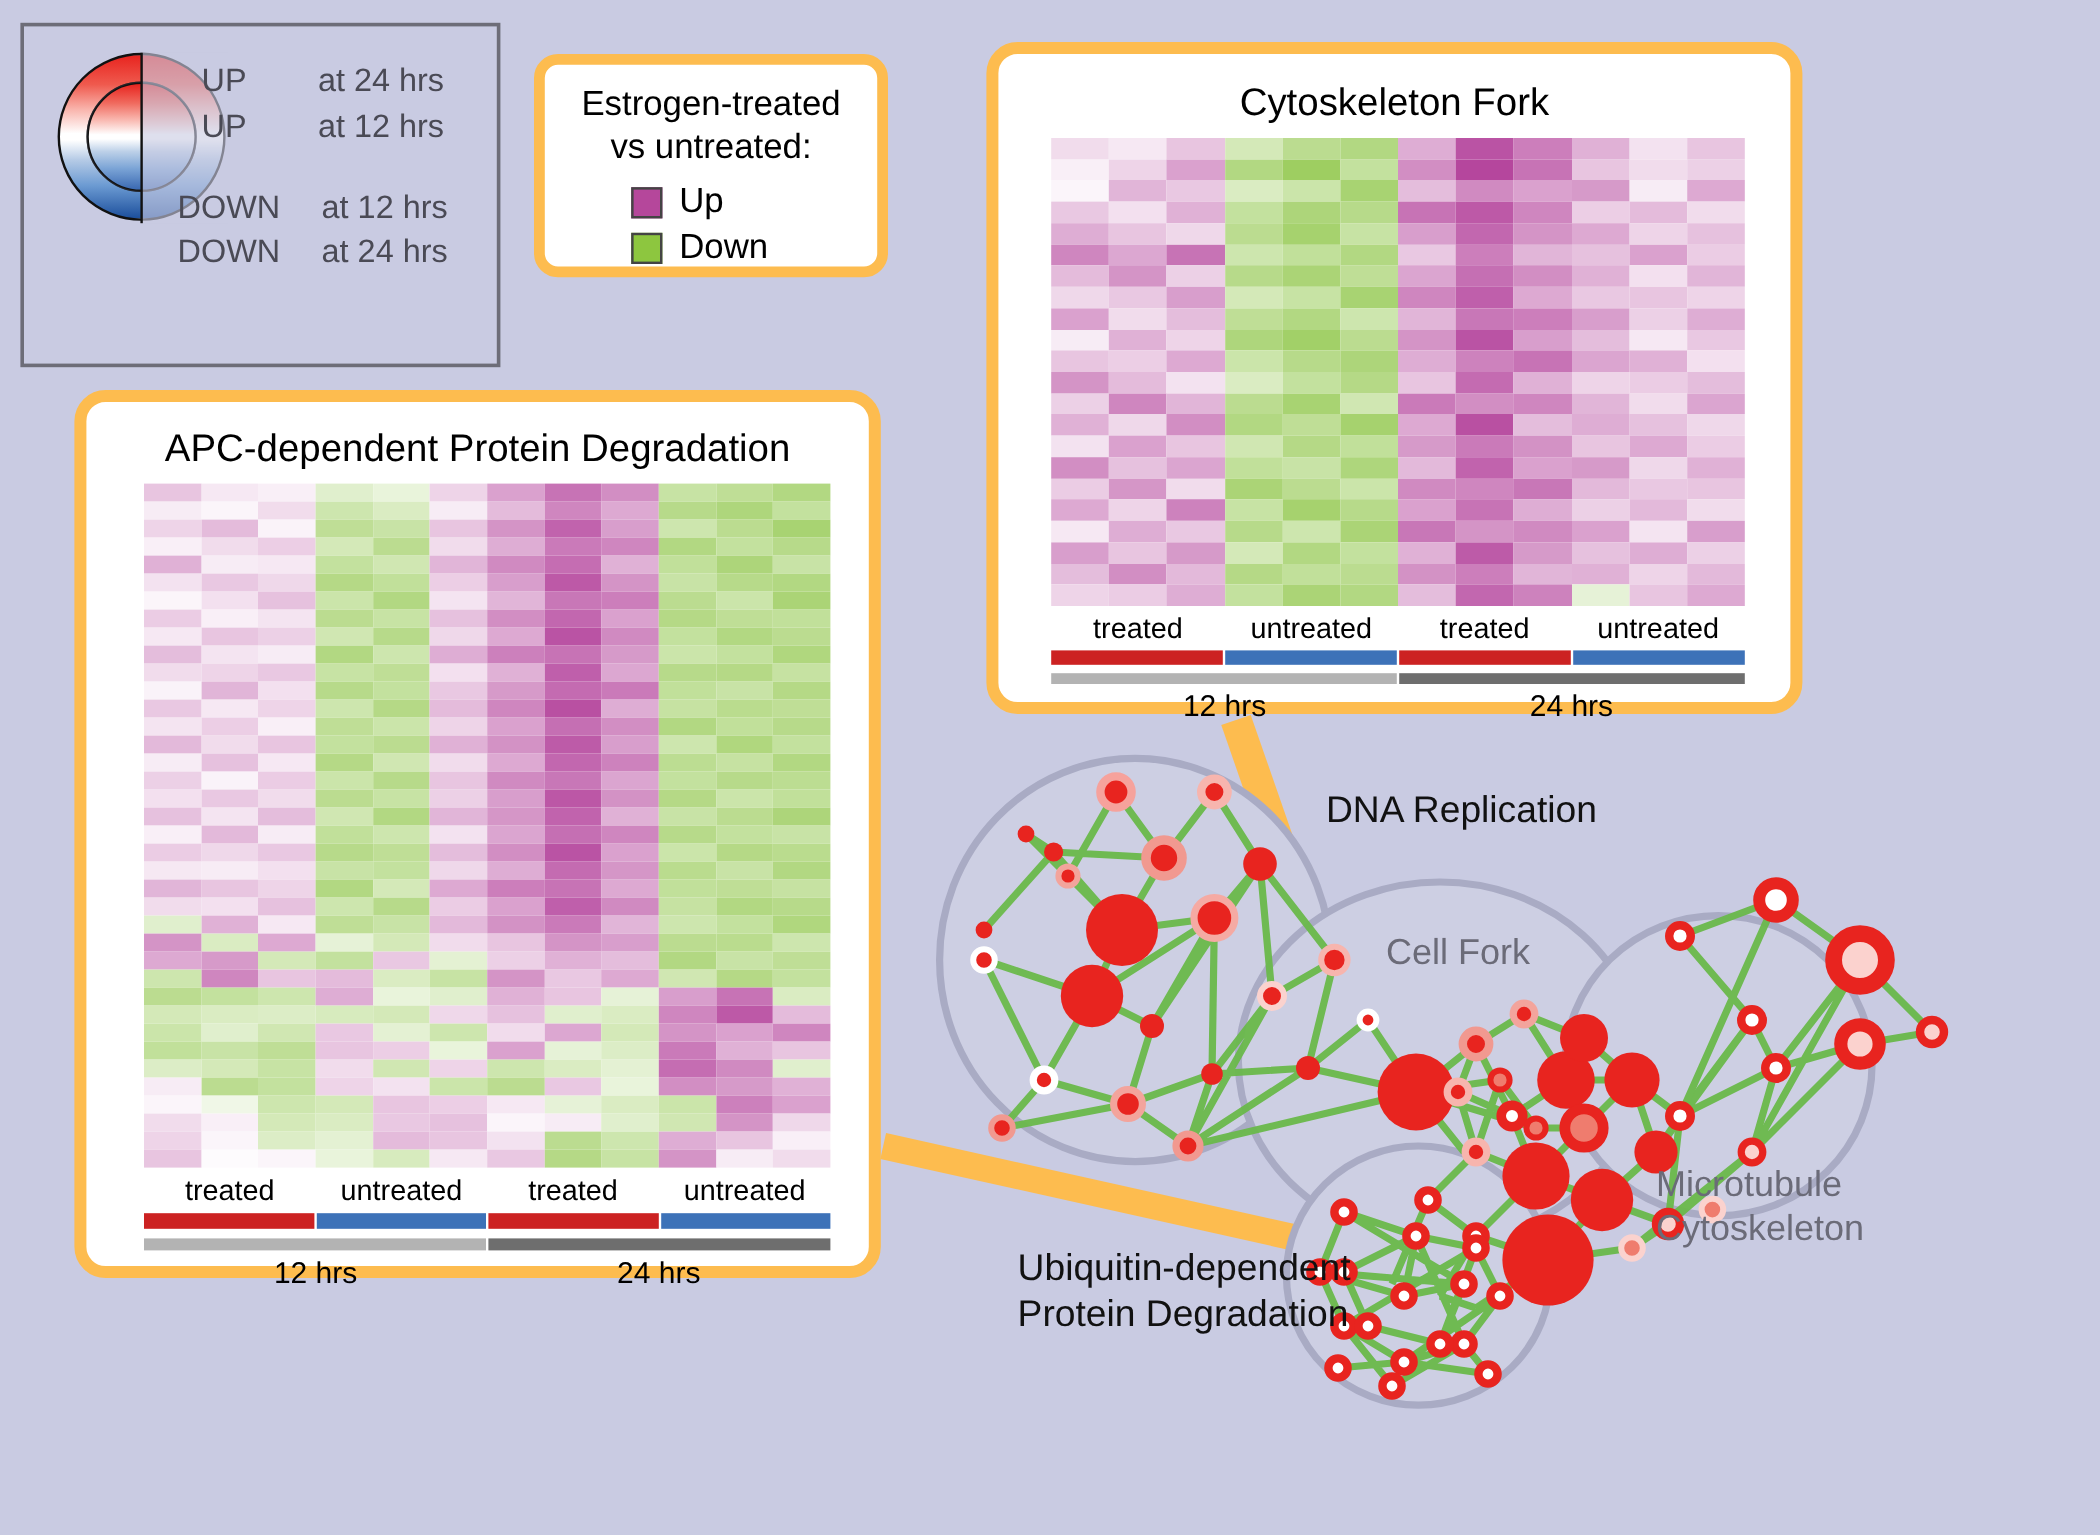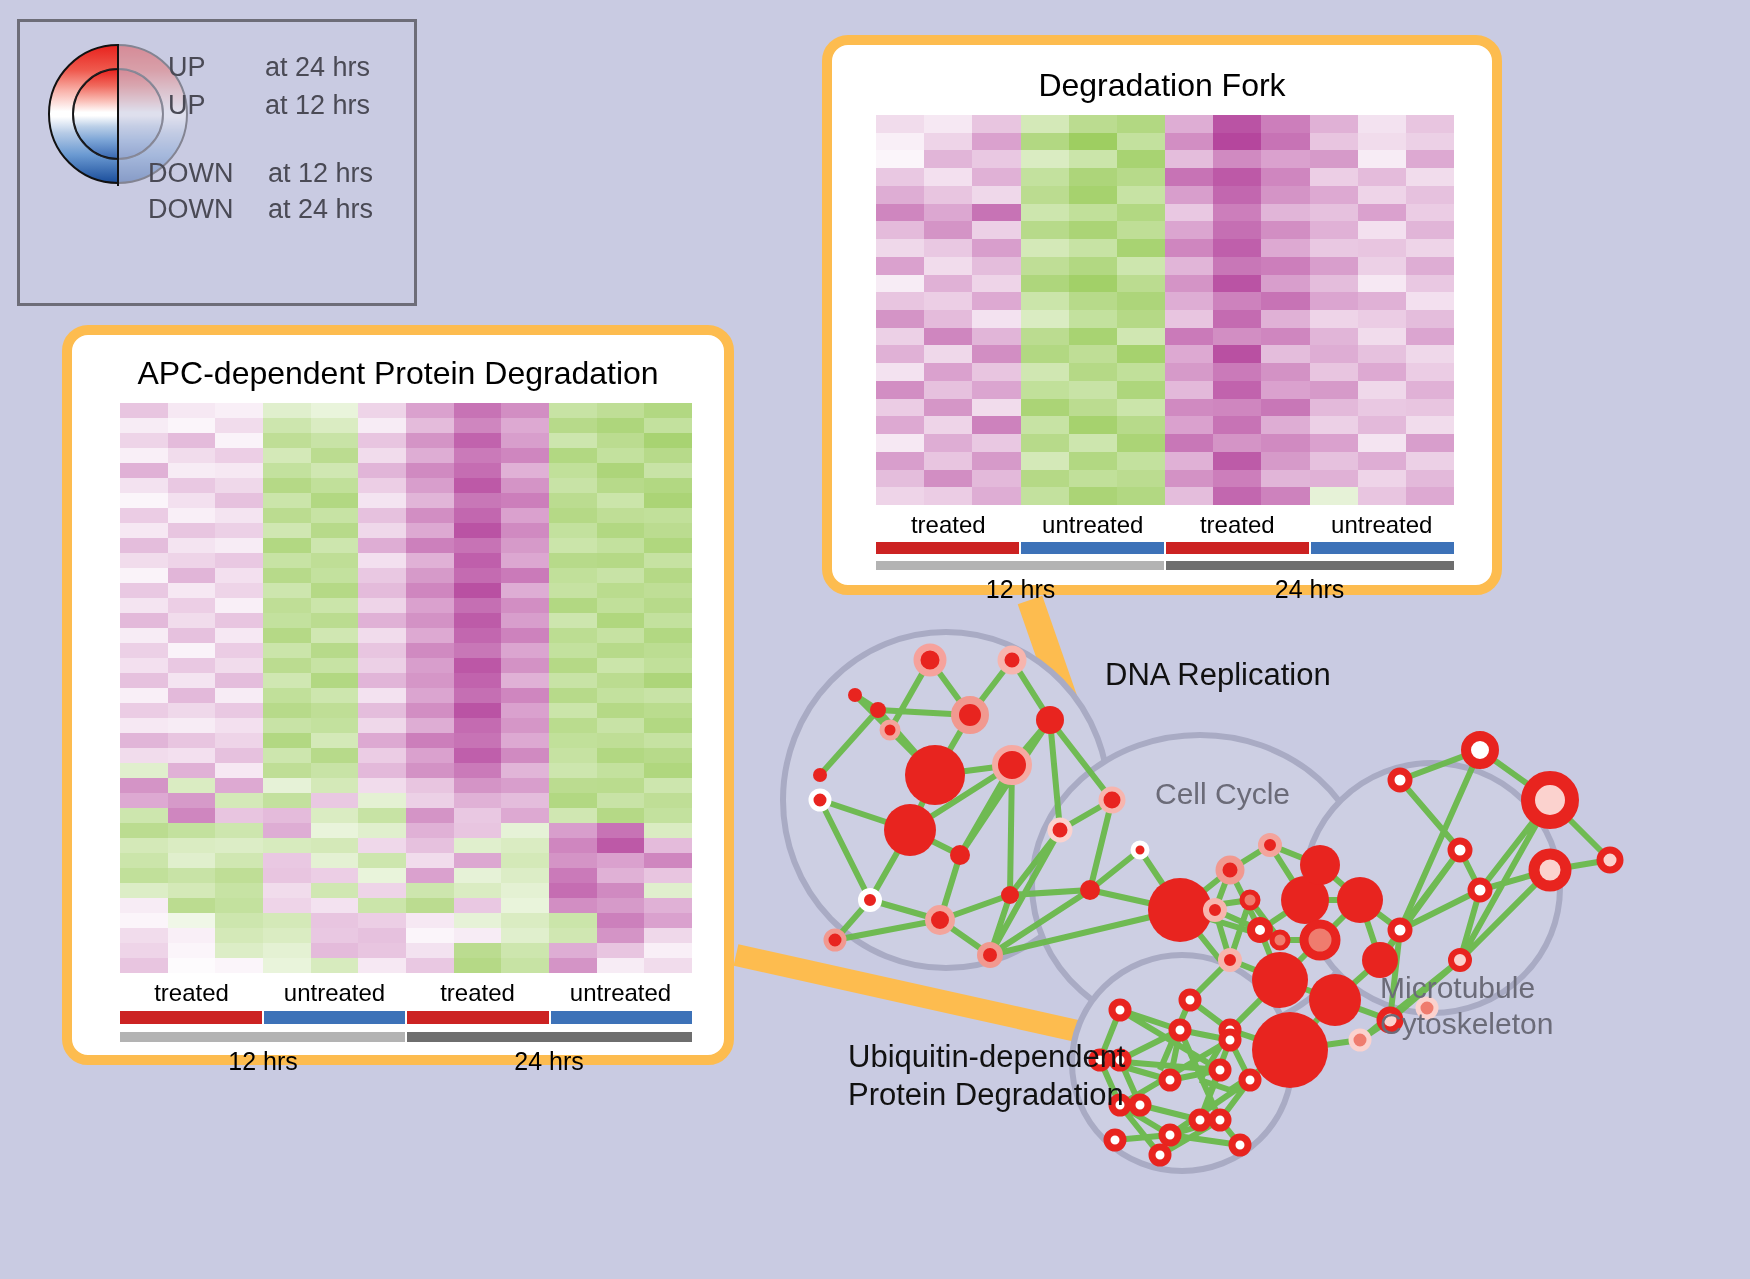--- a/index.html
+++ b/index.html
@@ -106,20 +106,34 @@
     <div class="leg-row" style="left:128px;top:136px;">DOWN</div>
     <div class="leg-row" style="left:248px;top:136px;">at 12 hrs</div>
 
     <div class="leg-row" style="left:128px;top:172px;">DOWN</div>
     <div class="leg-row" style="left:248px;top:172px;">at 24 hrs</div>
 
     <div class="leg-sub">
     </div>
   </div>
 
+  <div class="card" id="updown-legend">
+    <div class="ul-title">
+      <div>Estrogen-treated</div>
+      <div>vs untreated:</div>
+    </div>
+    <div class="ul-item" style="top:98px;">
+      <span class="swatch" id="sw-up" style="background: rgb(181, 71, 155);"></span>
+      <span class="ul-label">Up</span>
+    </div>
+    <div class="ul-item" style="top:136px;">
+      <span class="swatch" id="sw-down" style="background: rgb(141, 198, 63);"></span>
+      <span class="ul-label">Down</span>
+    </div>
+  </div>
 
   <svg class="connector" style="left:0;top:0;width:1750px;height:1279px;">
 
     <path id="conn1" d="M 1030 600 L 1110 830" stroke="#fdbc4f" stroke-width="26" fill="none"></path>
     <polygon id="conn1h" points="1100,812 1144,852 1086,856" fill="#fdbc4f"></polygon>
 
     <path id="conn2" d="M 736 955 L 1185 1055" stroke="#fdbc4f" stroke-width="22" fill="none"></path>
     <polygon id="conn2h" points="1170,1028 1228,1060 1168,1086" fill="#fdbc4f"></polygon>
   </svg>
 
@@ -219,29 +233,29 @@
         <circle cx="440" cy="520" r="8" fill="#ffffff" stroke="#e8241f" stroke-width="7"></circle>
         <circle cx="380" cy="505" r="8" fill="#ffffff" stroke="#e8241f" stroke-width="7"></circle>
         <circle cx="360" cy="460" r="8" fill="#ffffff" stroke="#e8241f" stroke-width="7"></circle>
         <circle cx="400" cy="555" r="8" fill="#ffffff" stroke="#e8241f" stroke-width="7"></circle>
         <circle cx="480" cy="545" r="8" fill="#ffffff" stroke="#e8241f" stroke-width="7"></circle>
         <circle cx="355" cy="540" r="8" fill="#ffffff" stroke="#e8241f" stroke-width="7"></circle>
       </g>
     </svg>
 
     <div class="cluster-label" style="left:345px;top:57px;font-size:31px;color:#111;">DNA Replication</div>
-    <div class="cluster-label" style="left:395px;top:177px;font-size:30px;color:#6b6b78;">Cell Cycle</div>
+    <div class="cluster-label" style="left:395px;top:177px;font-size:30px;color:#6b6b78;">Cell Fork</div>
     <div class="cluster-label" style="left:88px;top:438px;font-size:31px;color:#111;line-height:1.22;">Ubiquitin-dependent
 Protein Degradation</div>
     <div class="cluster-label" style="left:620px;top:370px;font-size:30px;color:#6b6b78;line-height:1.2;">Microtubule
 Cytoskeleton</div>
   </div>
 
   <div class="card" id="replication-card">
-    <div class="card-title" style="top:22px;">Degradation Fork</div>
+    <div class="card-title" style="top:22px;">Cytoskeleton Fork</div>
 
     <div class="hm" id="hm-rep" style="left: 44px; top: 70px; width: 578px; height: 390px; grid-template-columns: repeat(12, 1fr); grid-template-rows: repeat(22, 1fr);">
         <div style="background: rgb(241, 220, 236);"></div>
         <div style="background: rgb(246, 232, 243);"></div>
         <div style="background: rgb(232, 197, 224);"></div>
         <div style="background: rgb(212, 233, 184);"></div>
         <div style="background: rgb(187, 220, 144);"></div>
         <div style="background: rgb(178, 216, 130);"></div>
         <div style="background: rgb(222, 173, 212);"></div>
         <div style="background: rgb(186, 83, 164);"></div>

